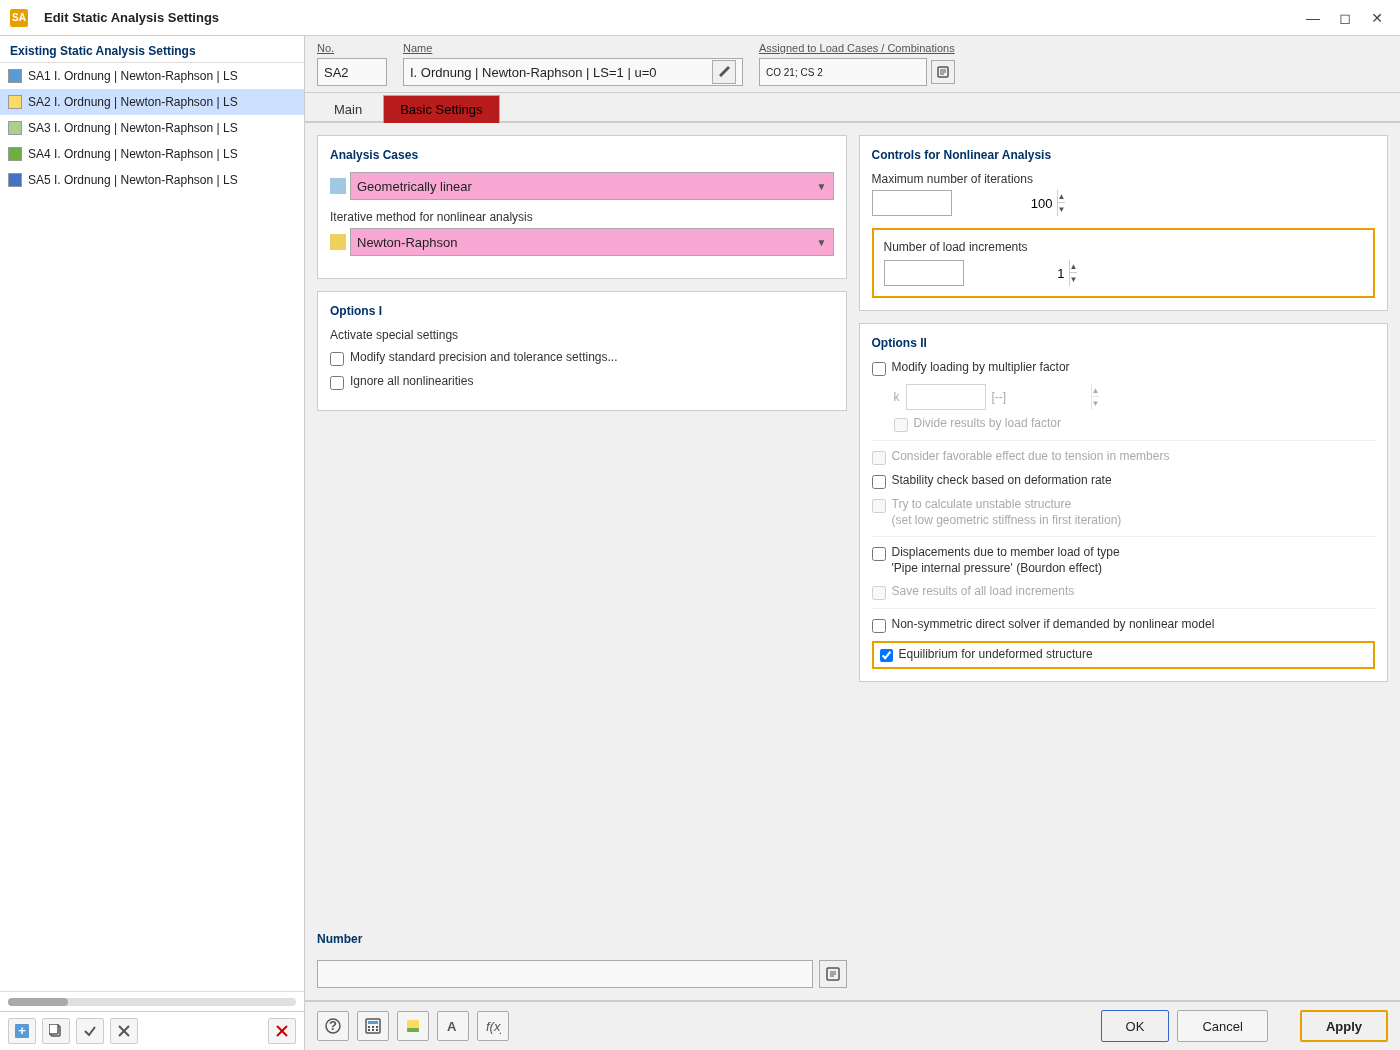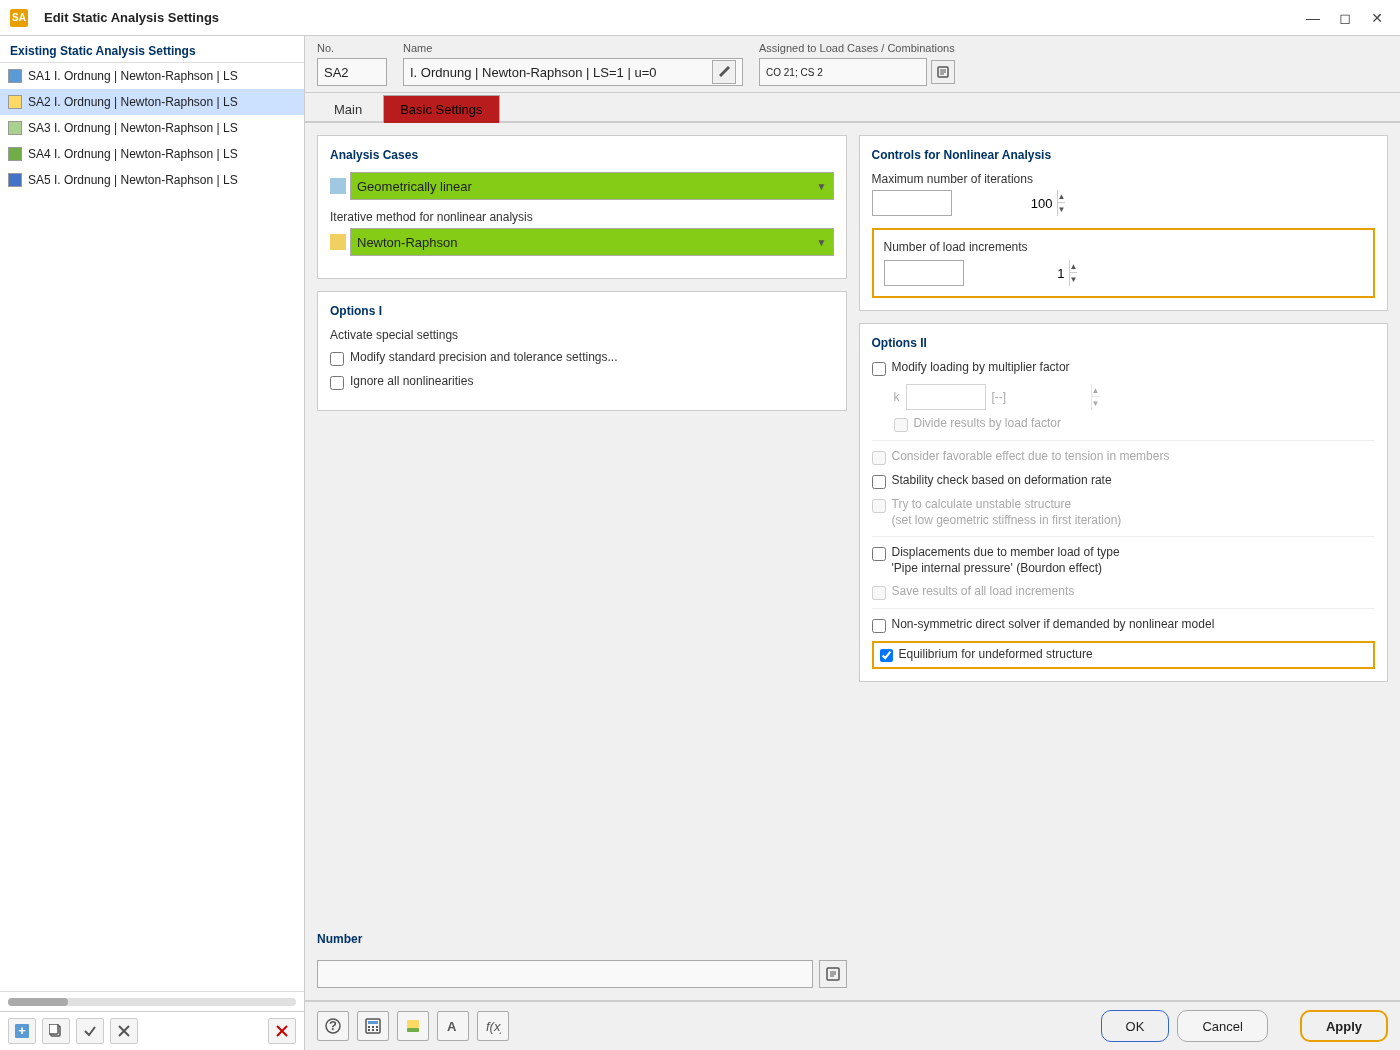--- a/index.html
+++ b/index.html
@@ -72,21 +72,21 @@
 
     
     .header-row {
       background: #f0f0f0;
       padding: 6px 12px;
       display: flex;
       gap: 16px;
       border-bottom: 1px solid #ccc;
     }
     .header-group { display: flex; flex-direction: column; gap: 4px; }
-    .header-label { font-size: 11px; color: #555; }
+    .header-label { font-size: 11px; color: #555; text-decoration: underline; }
     .header-input {
       height: 28px;
       border: 1px solid #aaa;
       background: #f9f9f9;
       padding: 0 6px;
       font-size: 13px;
       color: #222;
       display: flex;
       align-items: center;
     }
@@ -150,21 +150,21 @@
       margin-bottom: 10px;
     }
 
     
     .field-label { font-size: 12px; color: #333; margin-bottom: 4px; }
     .select-row { display: flex; align-items: center; gap: 4px; margin-bottom: 10px; }
     .styled-select {
       flex: 1;
       height: 28px;
       border: 1px solid #aaa;
-      background: #84cc16;
+      background: #f9a8d4;
       padding: 0 6px;
       font-size: 13px;
       color: #222;
       display: flex;
       align-items: center;
       justify-content: space-between;
       cursor: pointer;
     }
     .select-arrow { font-size: 10px; color: #555; }
     .color-swatch { width: 16px; height: 16px; background: #a0c8e0; flex-shrink: 0; }
@@ -256,21 +256,21 @@
     .footer-icon-btn { width: 32px; height: 30px; border: 1px solid #aaa; background: #f5f5f5; cursor: pointer; display: flex; align-items: center; justify-content: center; border-radius: 2px; font-size: 14px; }
     .footer-right { margin-left: auto; display: flex; gap: 8px; }
     .btn {
       height: 32px;
       padding: 0 24px;
       border: 1px solid #aaa;
       background: #f5f5f5;
       cursor: pointer;
       font-size: 13px;
       color: #222;
-      border-radius: 10px;
+      border-radius: 2px;
     }
     .btn.primary { background: #f0f0f0; border-color: #3366cc; color: #222; }
     .btn.apply {
       background: #f0f0f0;
       border-color: #e8a000;
       border-width: 2px;
       font-weight: 600;
       margin-left: 24px;
     }
 

